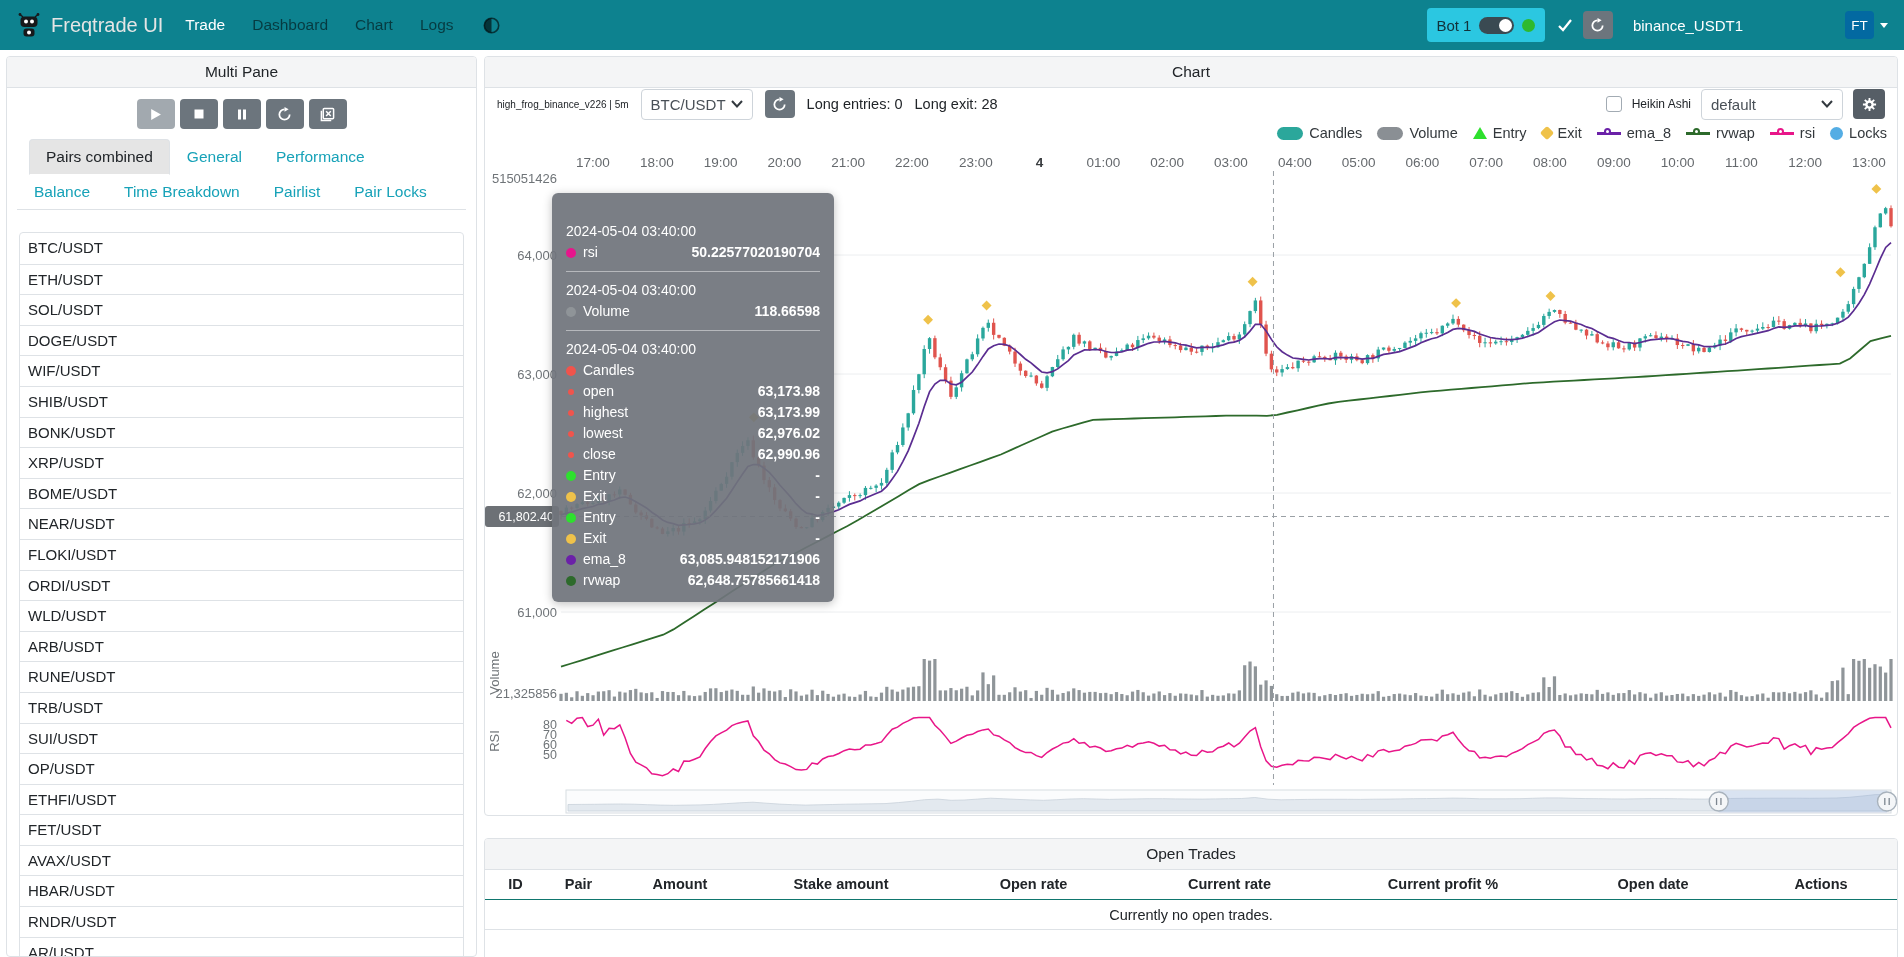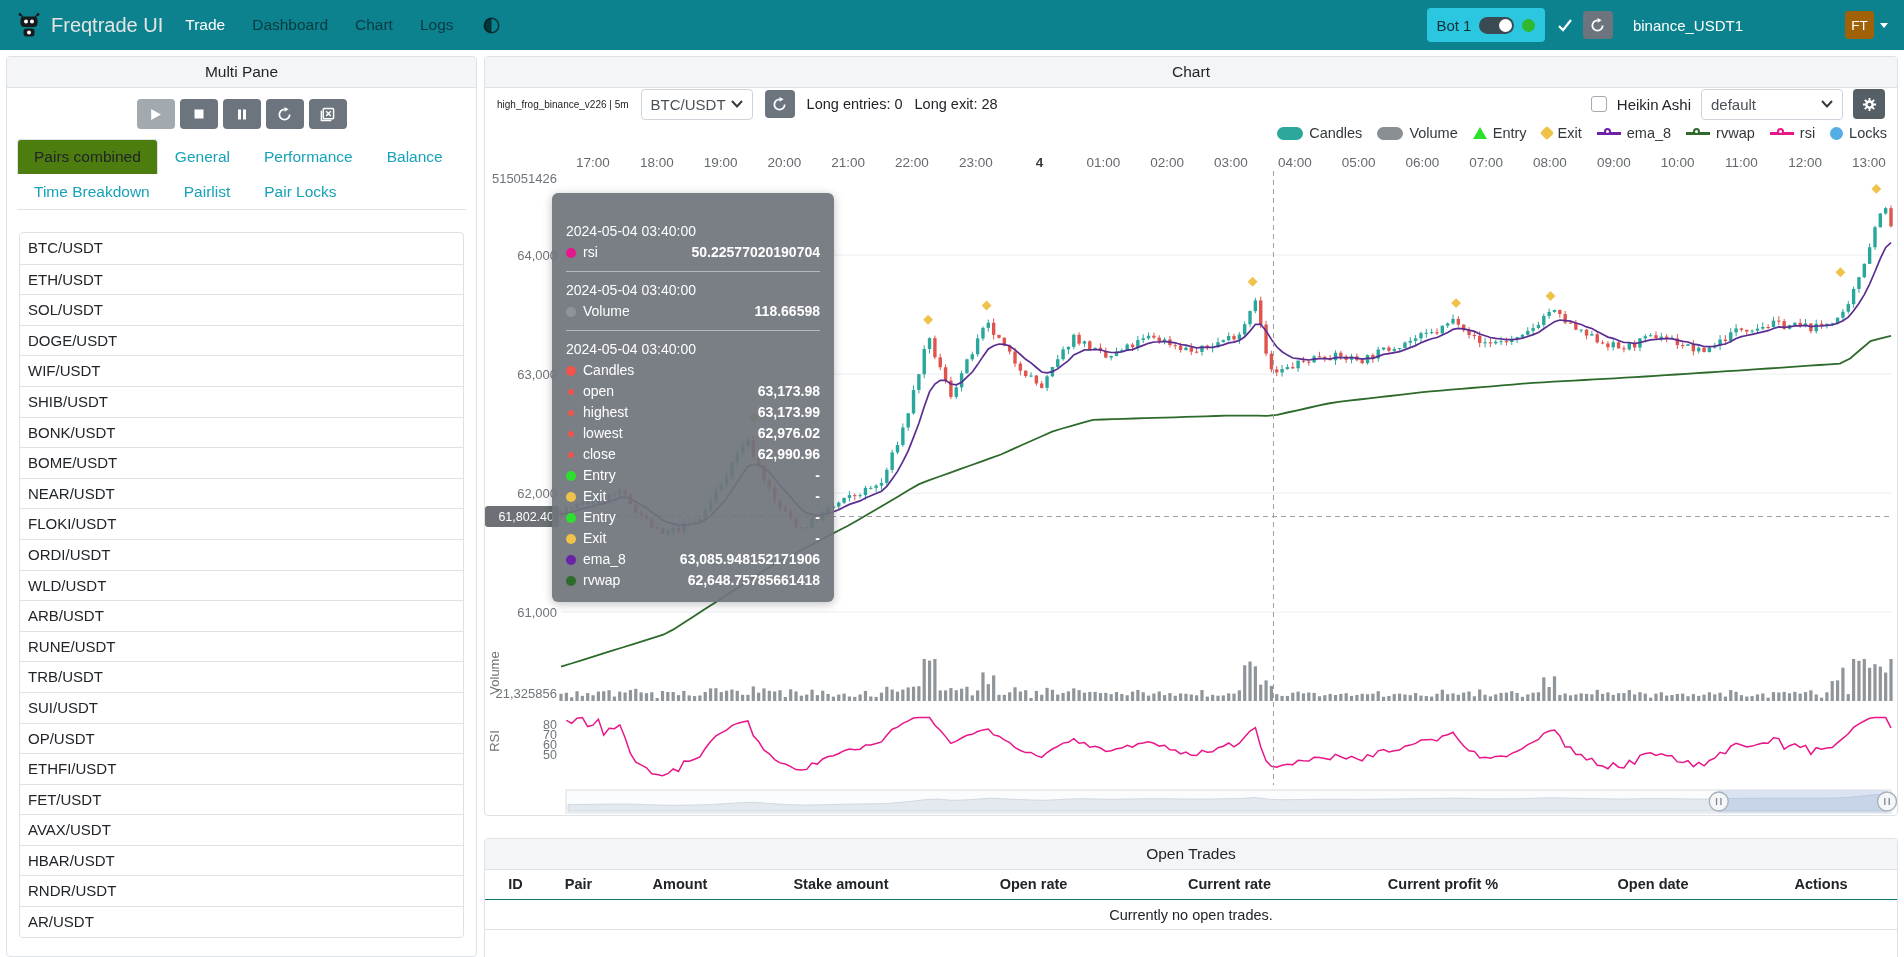--- a/index.html
+++ b/index.html
@@ -21,57 +21,57 @@
     display:flex; align-items:center; justify-content:center; gap:8px; cursor:pointer; }
   .bot-btn-label { font-size:15px; color:#12323A; }
   .toggle { width:35px; height:17px; background:#3A4A52; border-radius:9px; position:relative; cursor:pointer; }
   .toggle .knob { position:absolute; right:2px; top:2px; width:13px; height:13px; background:#fff; border-radius:50%; }
   .status-dot { width:13px; height:13px; border-radius:50%; background:#2EB92E; }
   .nav-check { margin-left:12px; width:18px; display:flex; }
   .icon-btn { width:30px; height:28px; background:#6c757d; border:none; border-radius:4px;
     display:flex; align-items:center; justify-content:center; cursor:pointer; }
   .nav-reload { margin-left:8px; }
   .bot-name { color:#fff; font-size:15px; margin-left:20px; }
-  .avatar { margin-left:102px; width:29px; height:28px; background:#a16207; border-radius:4px;
+  .avatar { margin-left:102px; width:29px; height:28px; background:#0369a1; border-radius:4px;
     color:#fff; font-size:13.5px; display:flex; align-items:center; justify-content:center; cursor:pointer; }
   .caret { margin-left:6px; width:0; height:0; border-left:4.5px solid transparent;
     border-right:4.5px solid transparent; border-top:5px solid #fff; }
 
   
   .card { position:absolute; background:#fff; border:1px solid #dee2e6; border-radius:4px; overflow:hidden; }
   .card-header { height:31px; background:#F4F5F6; border-bottom:1px solid #DEE2E6;
     display:flex; align-items:center; justify-content:center; font-size:15.5px; color:#212529; }
 
   
   .left-card { left:6px; top:56px; width:471px; height:901px; }
   .btn-row { display:flex; justify-content:center; gap:5px; margin:11px 0 10px 0; }
   .ctl-btn { width:38px; height:30px; border:none; border-radius:4px; background:#6c757d;
     display:flex; align-items:center; justify-content:center; cursor:pointer; }
   .ctl-btn.disabled { background:#A2A9AF; }
   .tabs { margin:0 10px; border-bottom:1px solid #dee2e6; display:flex; flex-wrap:wrap; }
   .tab { padding:8px 16px; font-size:15.5px; color:#17a2b8; cursor:pointer; border:1px solid transparent;
     border-radius:4px 4px 0 0; margin-bottom:-1px; white-space:nowrap; }
-  .tab.active { color:#212529; background:#4d7c0f; border-color:#dee2e6 #dee2e6 #fff #dee2e6; }
+  .tab.active { color:#212529; background:#e5e5e5; border-color:#dee2e6 #dee2e6 #fff #dee2e6;margin-left:12px; }
   .pair-list { list-style:none; margin:22px 12px 0 12px; border:1px solid #dee2e6; border-radius:4px; }
   .pair-item { height:30.6px; line-height:30.6px; padding-left:8px; font-size:15px; color:#212529; cursor:pointer; }
   .pair-item + .pair-item { border-top:1px solid #dee2e6; }
 
   
   .chart-card { left:484px; top:56px; width:1414px; height:760px; }
   .controls { position:absolute; left:0; top:31px; width:100%; height:32px;
     display:flex; align-items:center; padding:0 12px; gap:12px; z-index:3; }
   .strategy { font-size:10px; color:#212529; }
   .select { height:31px; background:#fff; border:1px solid #CED4DA; border-radius:4px;
     display:flex; align-items:center; justify-content:space-between; padding:0 9px; font-size:15px; color:#495057; cursor:pointer; }
   .pair-select { width:112px; }
   .plot-select { width:142px; }
   .entries-txt { font-size:14.5px; color:#212529; }
   .right-ctl { margin-left:auto; display:flex; align-items:center; gap:10px; }
   .checkbox { width:15.5px; height:15.5px; border:1px solid #A2ABB3; border-radius:3px; background:#fff; cursor:pointer; }
-  .hk-label { font-size:15px; color:#212529; }
+  .hk-label { font-size:12px; color:#212529; }
   .gear-btn { width:32px; height:30px; background:#565E66; border:none; border-radius:4px;
     display:flex; align-items:center; justify-content:center; cursor:pointer; }
   .legend { position:absolute; top:66px; right:10px; height:20px; display:flex; align-items:center; gap:15px; z-index:3; }
   .legend-item { display:flex; align-items:center; gap:6px; font-size:14.5px; color:#33383C; cursor:pointer; }
   .lg-pill { width:26px; height:13px; border-radius:6.5px; }
   .lg-tri { width:0; height:0; border-left:7px solid transparent; border-right:7px solid transparent; border-bottom:12px solid; }
   .lg-dia { width:10px; height:10px; transform:rotate(45deg); border-radius:2px; }
   .lg-circle { width:13px; height:13px; border-radius:50%; }
   .lg-line { width:24px; height:3px; position:relative; }
   .lg-line i { position:absolute; left:7px; top:-4px; width:7px; height:7px; border:2.5px solid; border-radius:50%; background:#fff; display:block; }
@@ -197,20 +197,21 @@
         <div class="tab">Pair Locks</div>
       </div>
     <ul class="pair-list" id="pair-list">
         <li class="pair-item">BTC/USDT</li>
         <li class="pair-item">ETH/USDT</li>
         <li class="pair-item">SOL/USDT</li>
         <li class="pair-item">DOGE/USDT</li>
         <li class="pair-item">WIF/USDT</li>
         <li class="pair-item">SHIB/USDT</li>
         <li class="pair-item">BONK/USDT</li>
+        <li class="pair-item">XRP/USDT</li>
         <li class="pair-item">BOME/USDT</li>
         <li class="pair-item">NEAR/USDT</li>
         <li class="pair-item">FLOKI/USDT</li>
         <li class="pair-item">ORDI/USDT</li>
         <li class="pair-item">WLD/USDT</li>
         <li class="pair-item">ARB/USDT</li>
         <li class="pair-item">RUNE/USDT</li>
         <li class="pair-item">TRB/USDT</li>
         <li class="pair-item">SUI/USDT</li>
         <li class="pair-item">OP/USDT</li>

